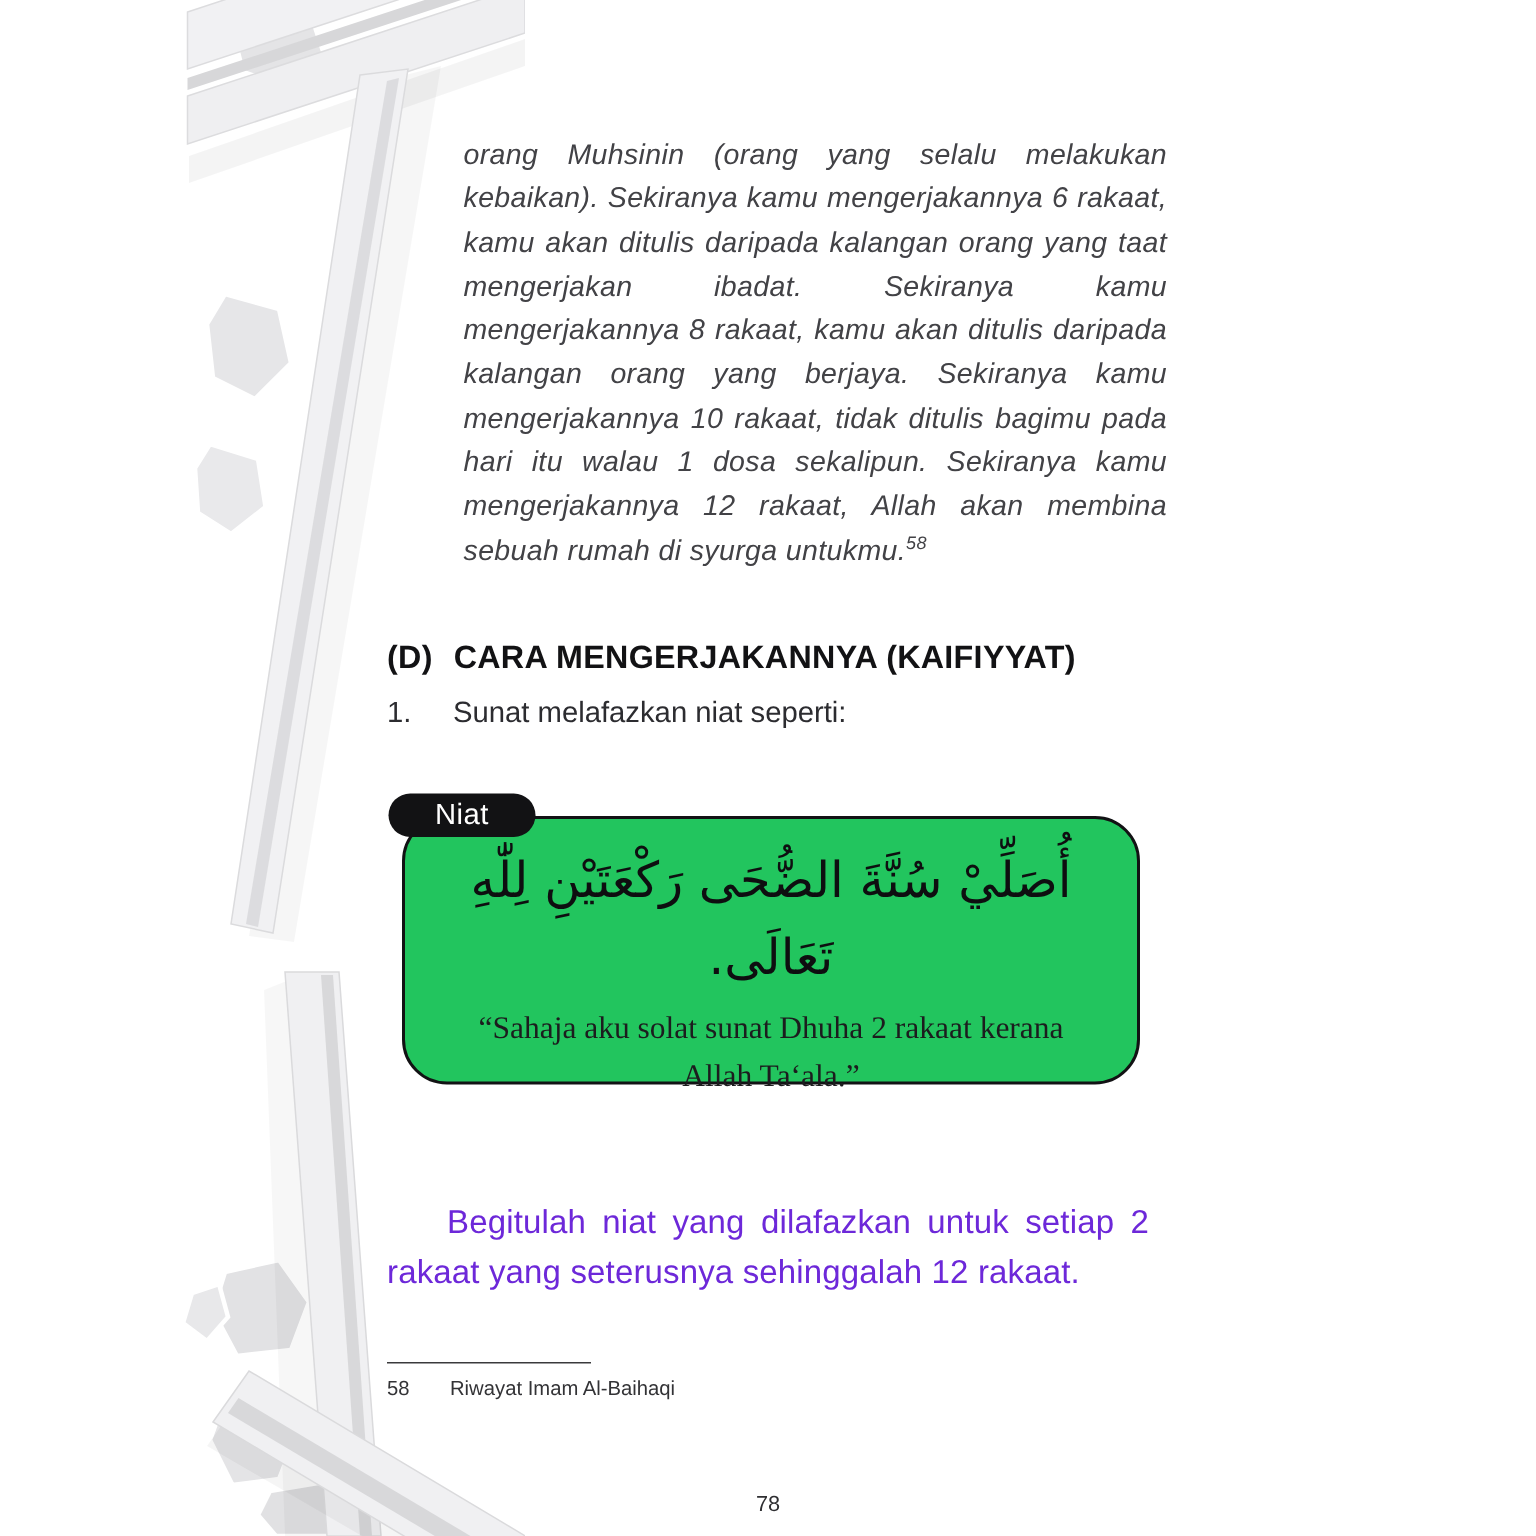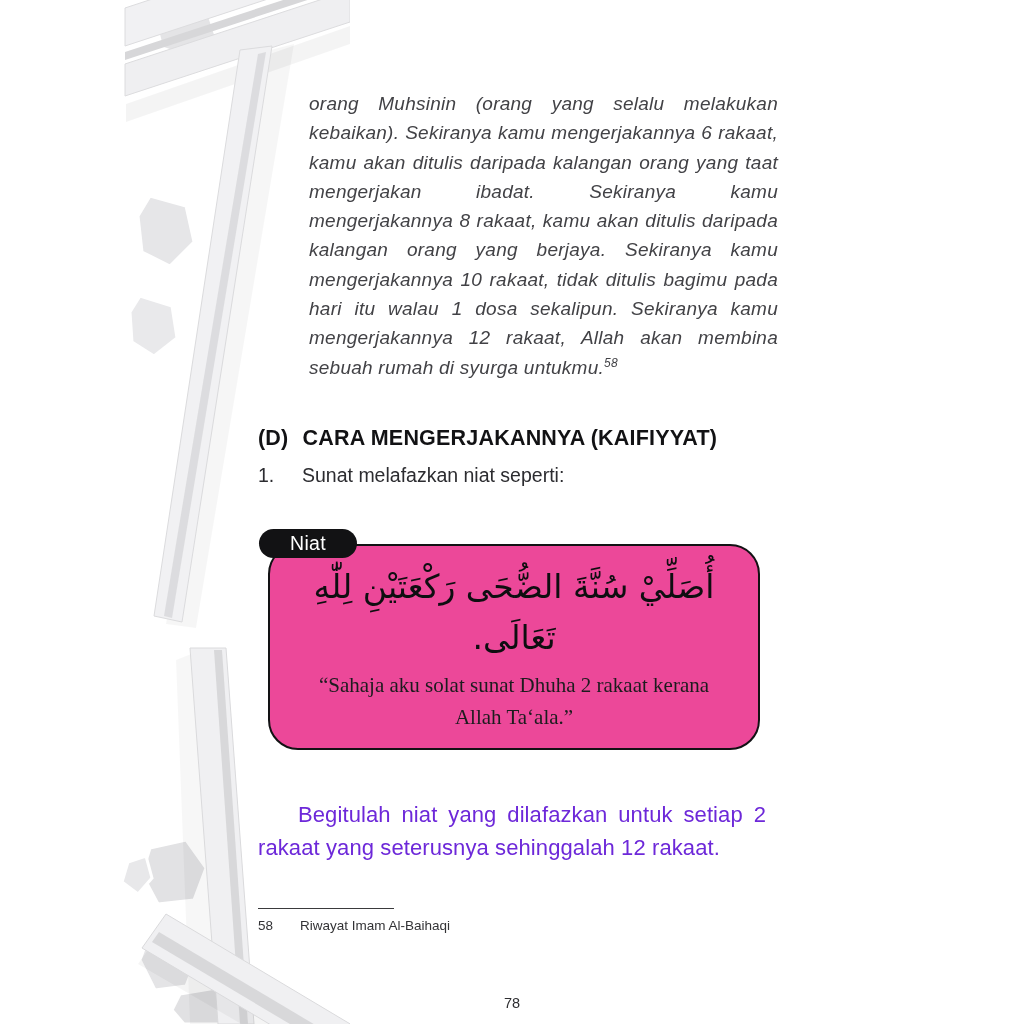--- a/index.html
+++ b/index.html
@@ -62,22 +62,22 @@
     background: #121214;
     color: #ffffff;
     font-size: 19.5px;
     border-radius: 14.5px;
     letter-spacing: 0.3px;
     text-align: center;
   }
   .niat-box {
     box-sizing: border-box;
     margin-top: 15px; margin-left: 10px;
-    width: 492px; height: 206px;
-    background: #ec4899;
+    width: 492px; height: 179px;
+    background: #22c55e;
     border: 2.5px solid #121214;
     border-radius: 30px;
     text-align: center;
     padding-top: 15px;
   }
   .arabic-line {
     direction: rtl;
     font-family: "DejaVu Sans", sans-serif;
     font-size: 33px;
     line-height: 1.55;

